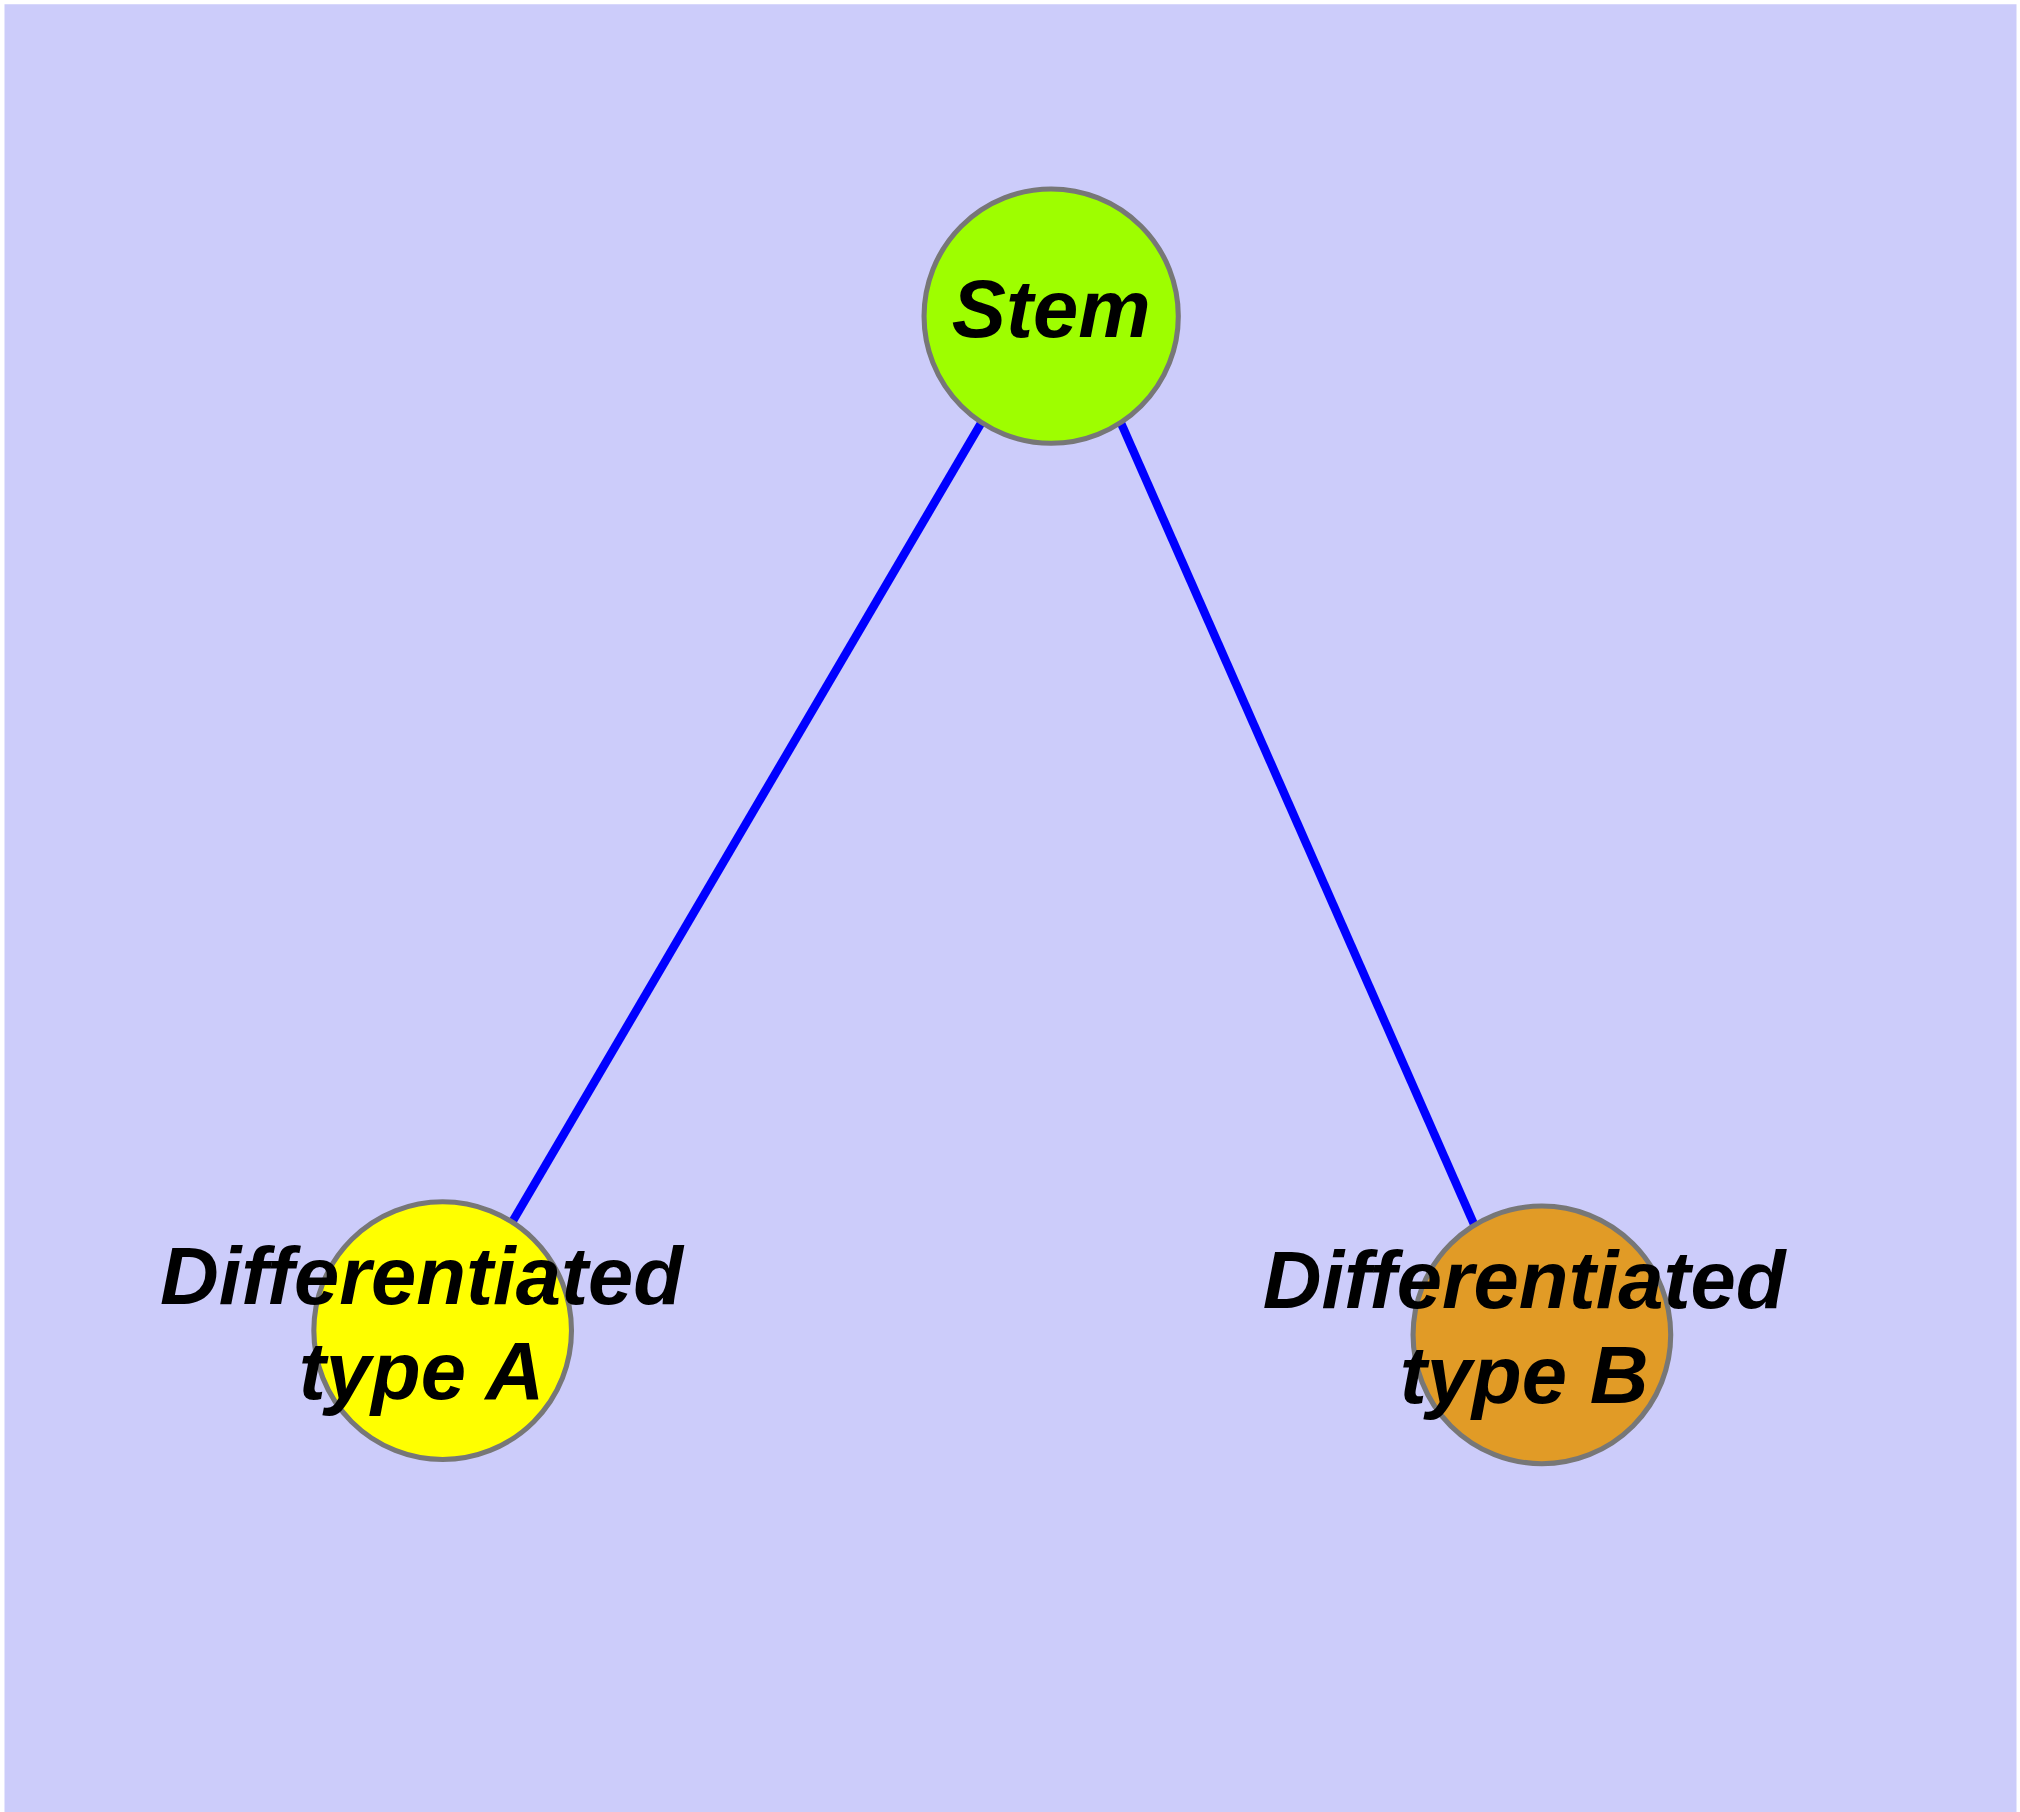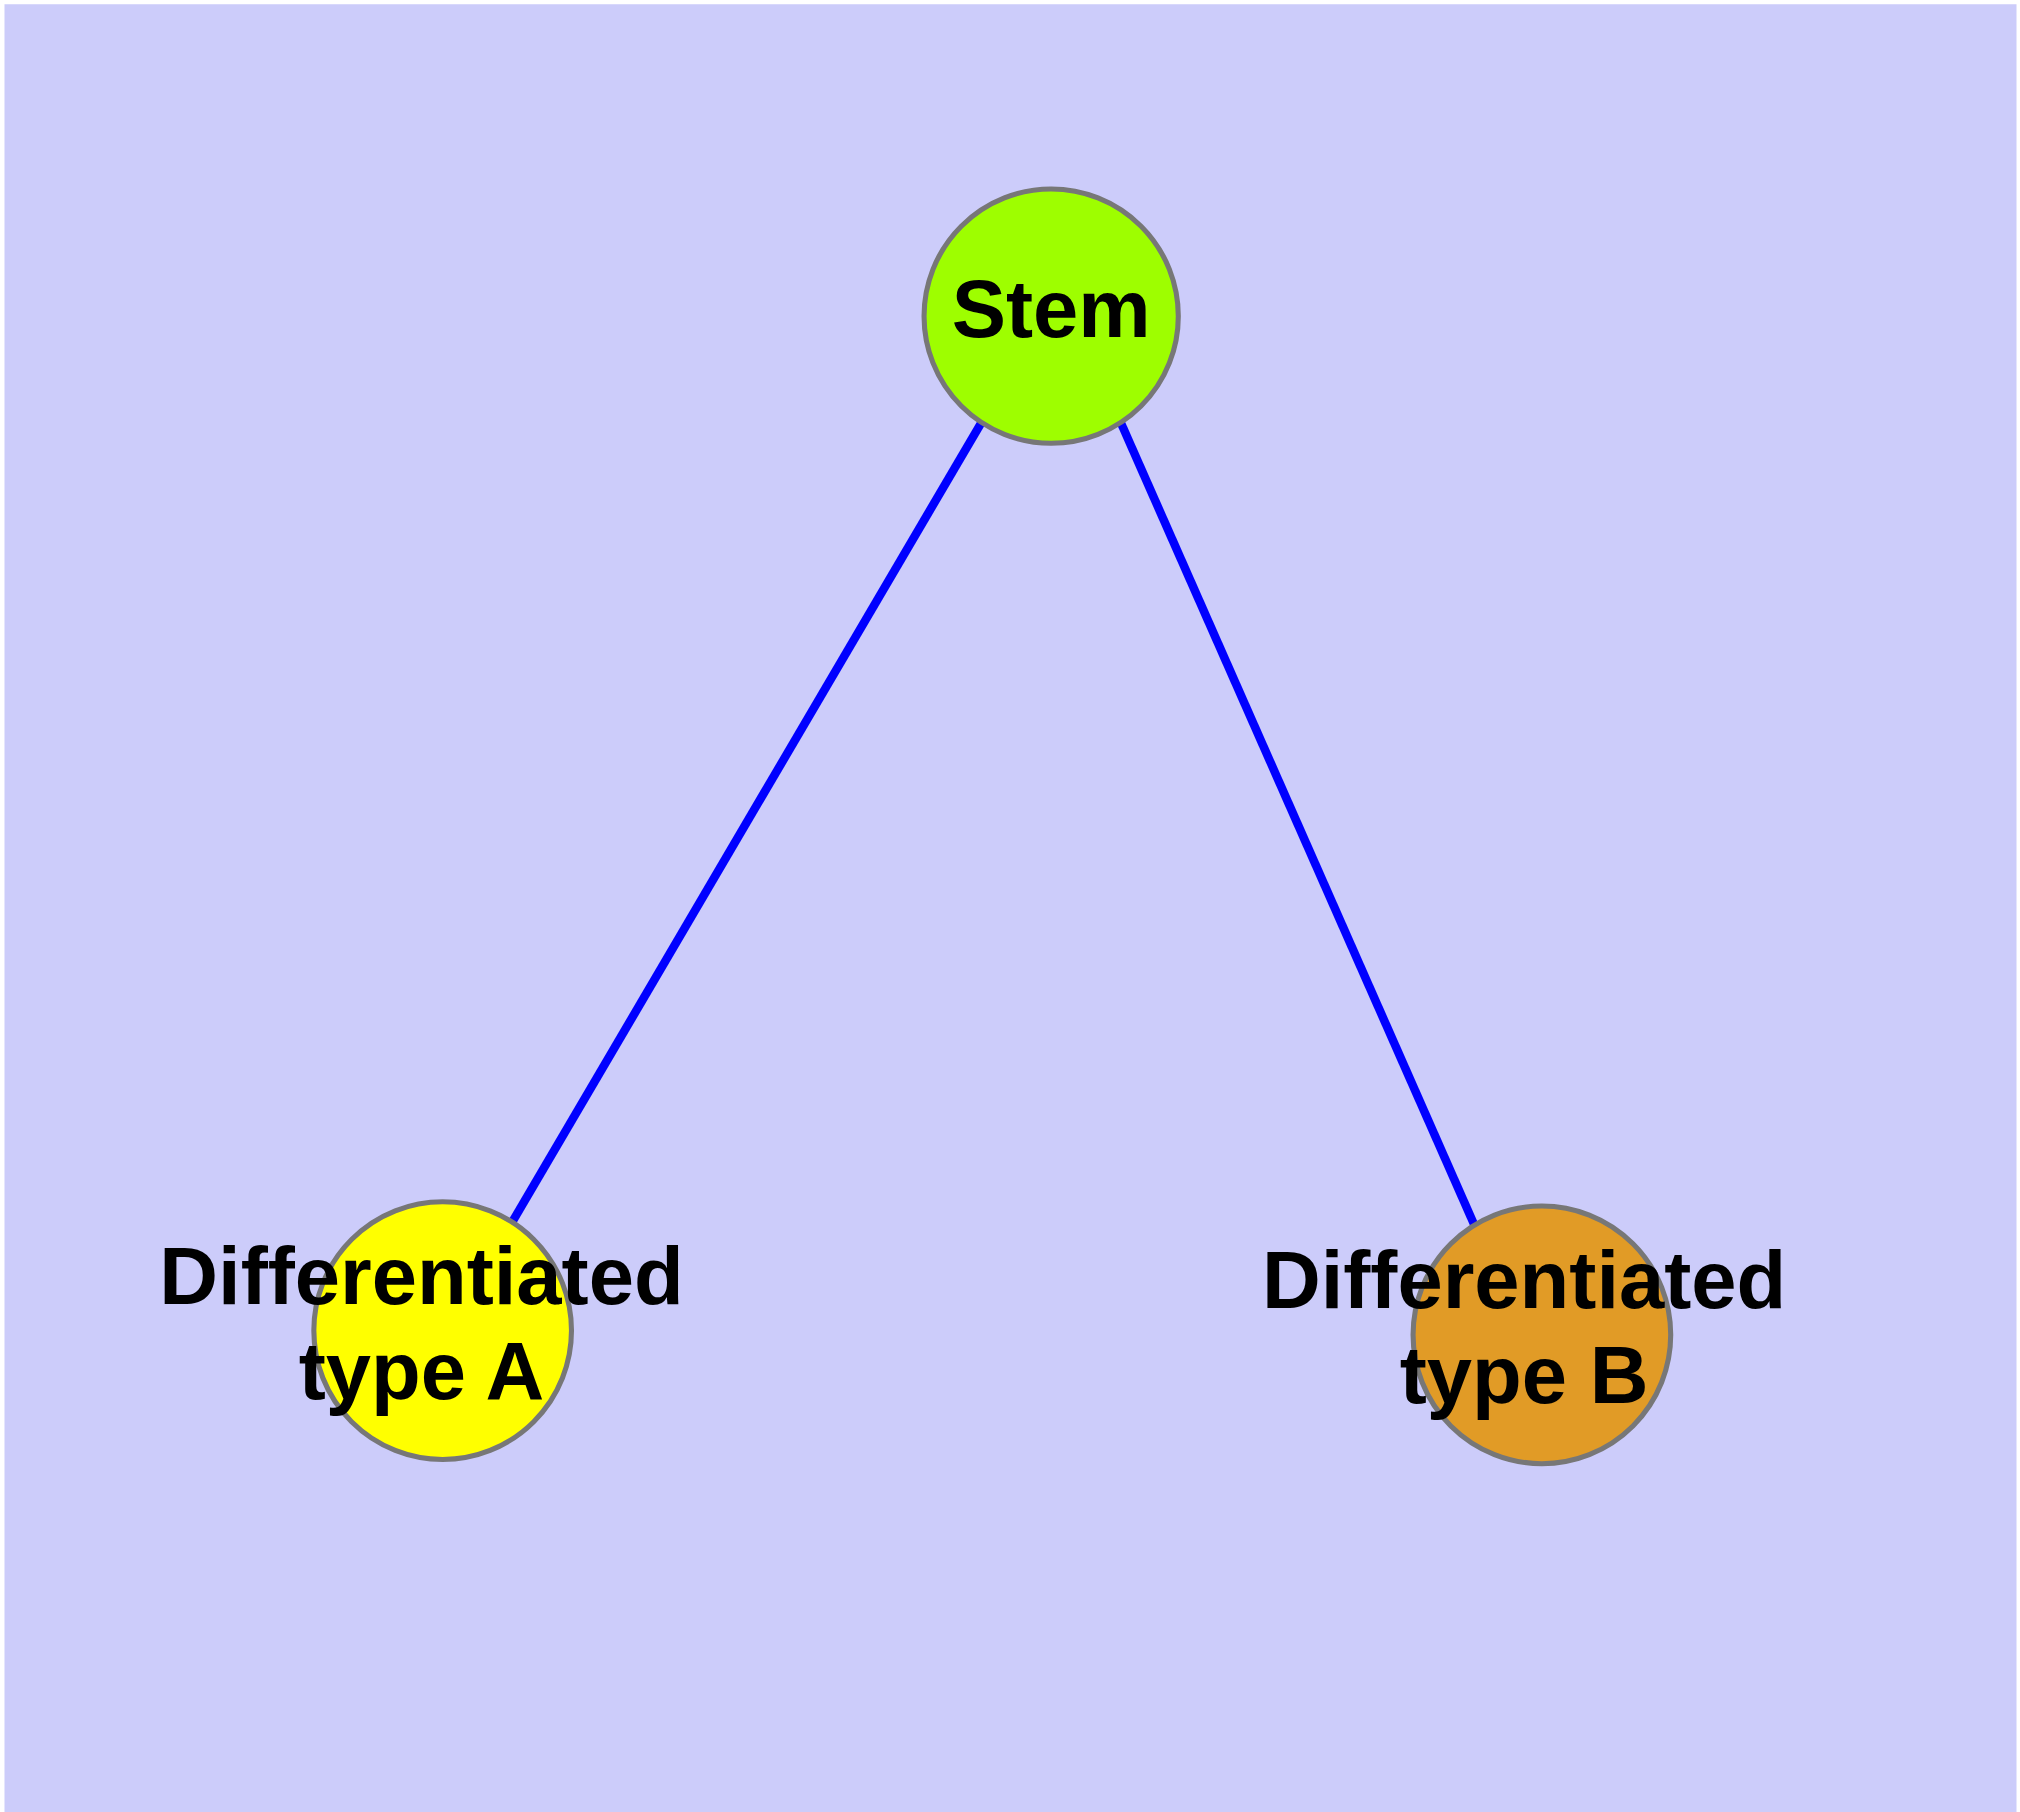--- a/index.html
+++ b/index.html
@@ -11,20 +11,21 @@
     width: 2021px;
     height: 1812px;
     overflow: hidden;
     font-family: "Liberation Sans", sans-serif;
   }
   #graph-canvas {
     position: relative;
     width: 2021px;
     height: 1812px;
     background: #ffffff;
+    font-style: italic;
   }
   #graph-canvas svg {
     display: block;
     position: absolute;
     top: 0;
     left: 0;
   }
   .node-label {
     font-family: "Liberation Sans", sans-serif;
     font-weight: bold;

